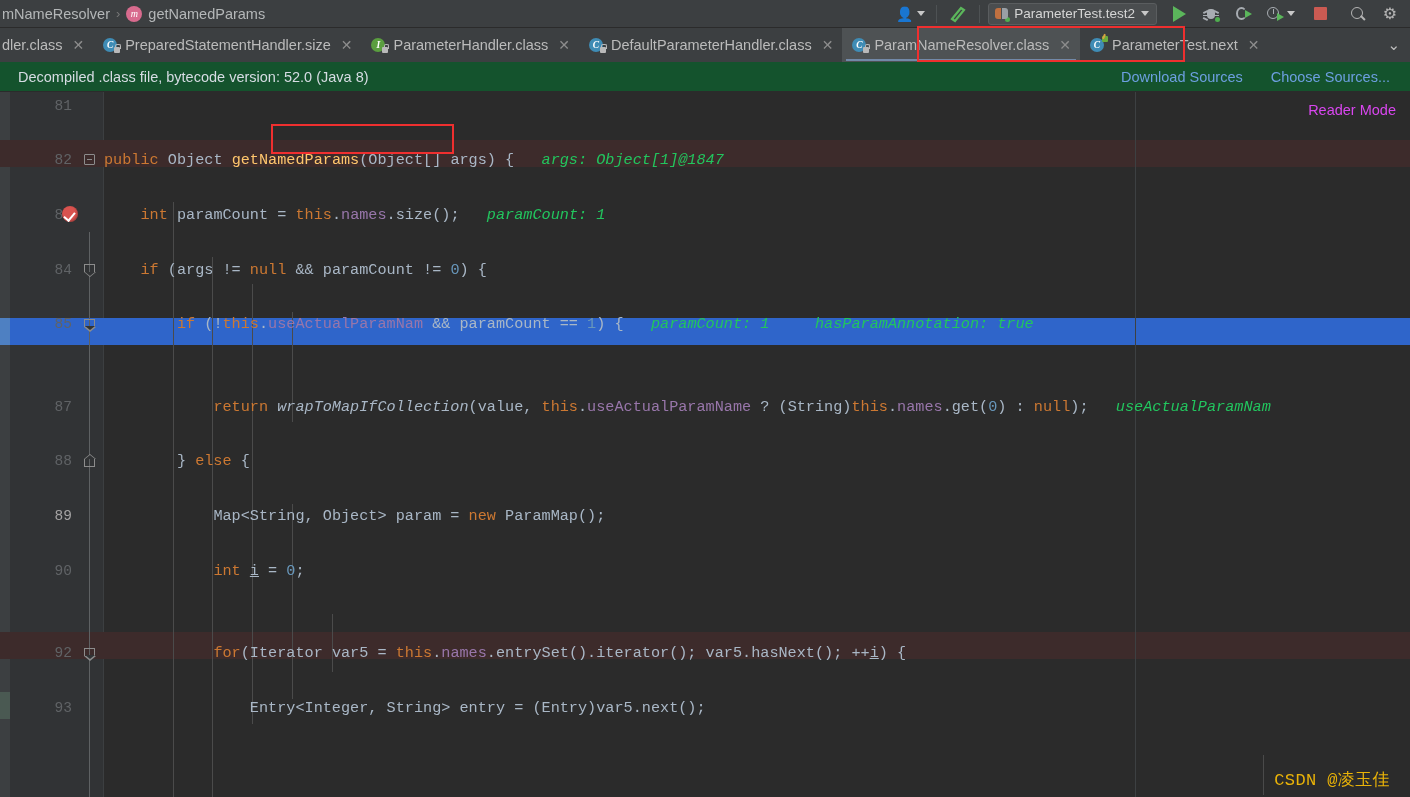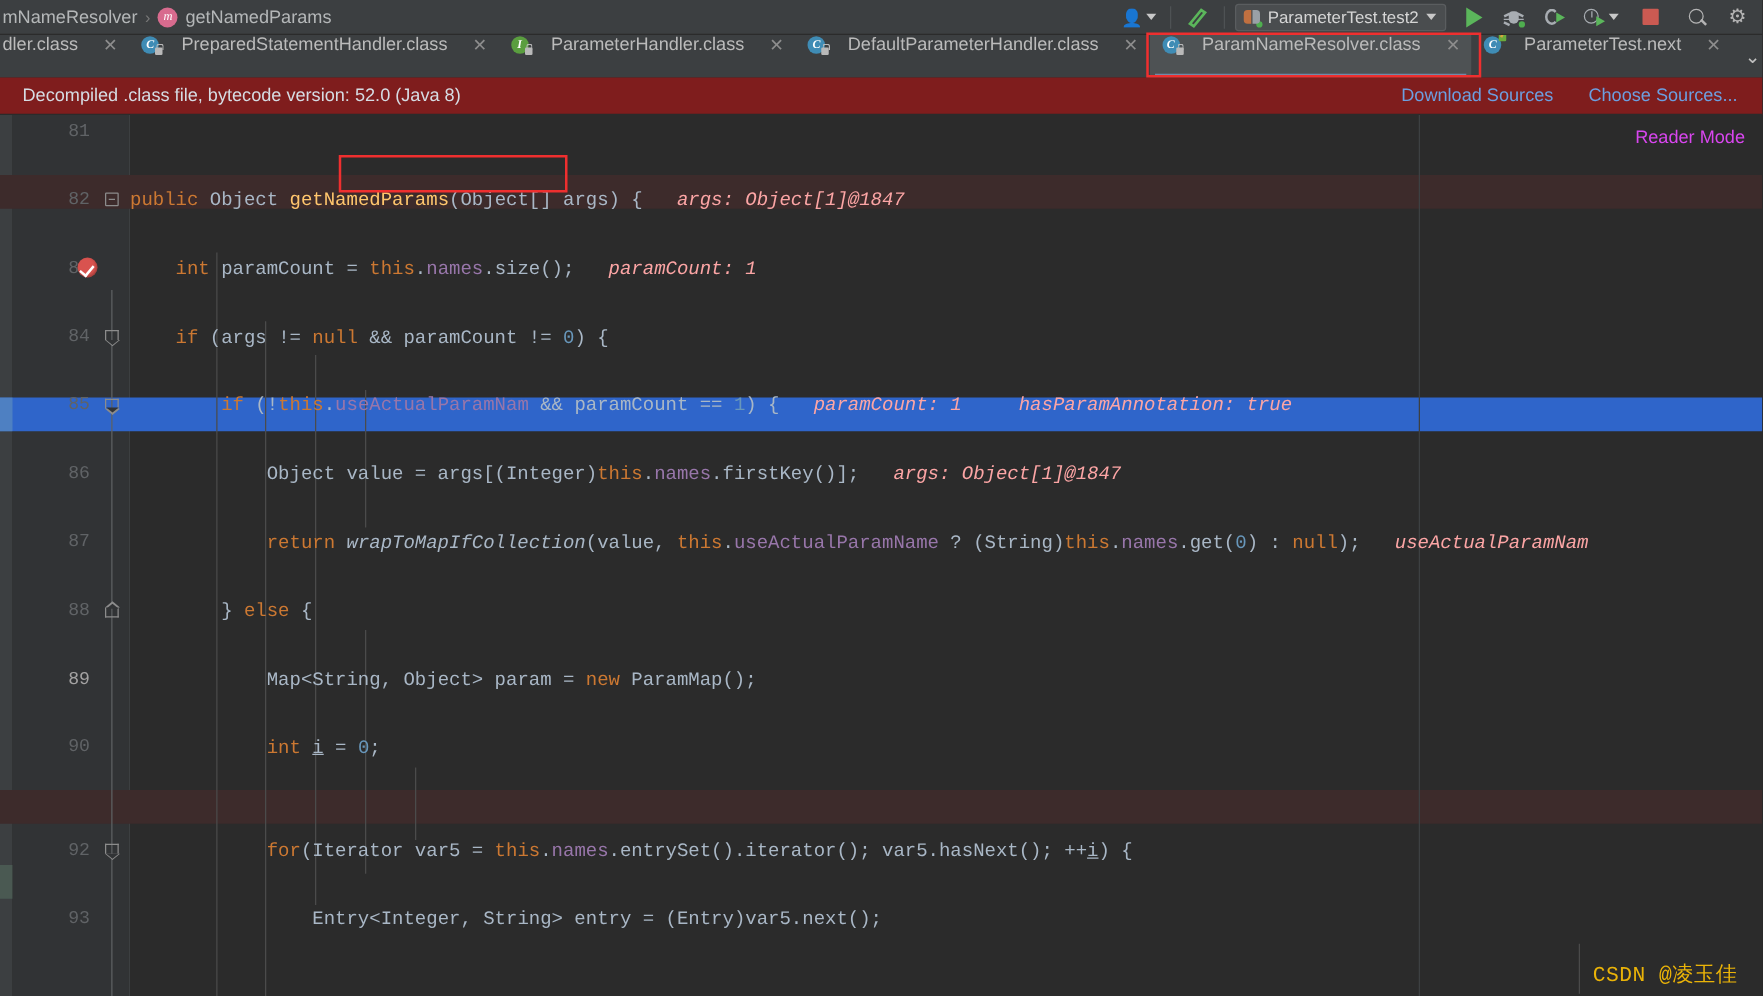--- a/index.html
+++ b/index.html
@@ -134,21 +134,21 @@
   .gear { font-size: 16px; color: #b4b4b4; line-height: 1; }
 
   
   .tabstrip {
     position: absolute; top: 28px; left: 0; width: 1410px; height: 34px;
     background: #3c3f41;
     display: flex; align-items: stretch;
     overflow: hidden;
   }
   .etab {
-    display: flex; align-items: flex-start; gap: 16px;
+    display: flex; align-items: center; gap: 6px;
     padding: 0 9px 0 10px; height: 34px;
     color: #bbbbbb; font-size: 14.5px; white-space: nowrap;
     position: relative;
   }
   .etab.active { background: #4e5254; }
   .etab.active::after {
     content: ""; position: absolute; left: 4px; right: 4px; bottom: 1px;
     height: 2.5px; background: #7289a8;
   }
   .etab .tab-x { color: #8d8d8d; font-size: 14px; margin-left: 4px; }
@@ -187,21 +187,21 @@
 
   
   .annot-tab {
     position: absolute; top: 26px; left: 917px; width: 268px; height: 36px;
     border: 2px solid #ef2f2f; pointer-events: none; z-index: 40;
   }
 
   
   .notice {
     position: absolute; top: 62px; left: 0; width: 1410px; height: 30px;
-    background: #7f1d1d;
+    background: #14532d;
     display: flex; align-items: center;
     border-bottom: 1px solid #2b2b2b;
   }
   .notice-left {
     color: #d6dce3; font-size: 14.5px; padding-left: 18px;
   }
   .notice-right {
     margin-left: auto; display: flex; align-items: center; gap: 28px;
     padding-right: 20px;
   }
@@ -244,21 +244,21 @@
   .rowbg { position: absolute; left: 0; right: 0; height: 27.4px; }
   .rowbg.exec { background: #3d2b2b; }
   .rowbg.sel  { background: #2f65ca; }
 
   
   .kw   { color: #cc7832; }
   .num  { color: #6897bb; }
   .fld  { color: #9876aa; }
   .mth  { color: #ffc66d; }
   .typ  { color: #a9b7c6; }
-  .hint { color: #fca5a5; font-style: italic; }
+  .hint { color: #22c55e; font-style: italic; }
   .und  { text-decoration: underline; }
   .itm  { font-style: italic; }
 
   
   .bp {
     position: absolute; left: 62px; top: 5px;
     width: 16px; height: 16px; border-radius: 50%;
     background: #d9534f; box-shadow: inset -1px -1px 2px rgba(0,0,0,0.25);
   }
   .bp::after {
@@ -437,21 +437,21 @@
     <div class="etab clipped" style="padding-left:2px;">
       <span>dler.class</span>
       <span class="tab-x">✕</span>
     </div>
 
     <div class="etab">
       <span class="tabico">
         <i class="disc c">C</i>
           <i class="lock"></i>
       </span>
-      <span>PreparedStatementHandler.class</span>
+      <span>PreparedStatementHandler.size</span>
       <span class="tab-x">✕</span>
     </div>
 
     <div class="etab">
       <span class="tabico">
         <i class="disc i">I</i>
           <i class="lock"></i>
       </span>
       <span>ParameterHandler.class</span>
       <span class="tab-x">✕</span>
@@ -544,24 +544,20 @@
       <span class="fold down"></span>
       <span class="code">    <span class="kw">if</span> (args != <span class="kw">null</span> &amp;&amp; paramCount != <span class="num">0</span>) {</span>
     </div>
 
     <div class="line" style="top:109.2px;">
       <span class="ln">85</span>
       <span class="fold down"></span>
       <span class="code">        <span class="kw">if</span> (!<span class="kw">this</span>.<span class="fld">useActualParamNam</span> &amp;&amp; paramCount == <span class="num">1</span>) {   <span class="hint">paramCount: 1     hasParamAnnotation: true</span></span>
     </div>
 
-    <div class="line" style="top:136.6px;">
-      <span class="ln">86</span>
-      <span class="code">            <span class="typ">Object</span> value = args[(<span class="typ">Integer</span>)<span class="kw">this</span>.<span class="fld">names</span>.firstKey()];   <span class="hint">args: Object[1]@1847</span></span>
-    </div>
 
     <div class="line" style="top:164px;">
       <span class="ln">87</span>
       <span class="code">            <span class="kw">return</span> <span class="itm">wrapToMapIfCollection</span>(value, <span class="kw">this</span>.<span class="fld">useActualParamName</span> ? (<span class="typ">String</span>)<span class="kw">this</span>.<span class="fld">names</span>.get(<span class="num">0</span>) : <span class="kw">null</span>);   <span class="hint">useActualParamNam</span></span>
     </div>
 
     <div class="line" style="top:191.4px;">
       <span class="ln">88</span>
       <span class="fold up"></span>
       <span class="code">        } <span class="kw">else</span> {</span>

